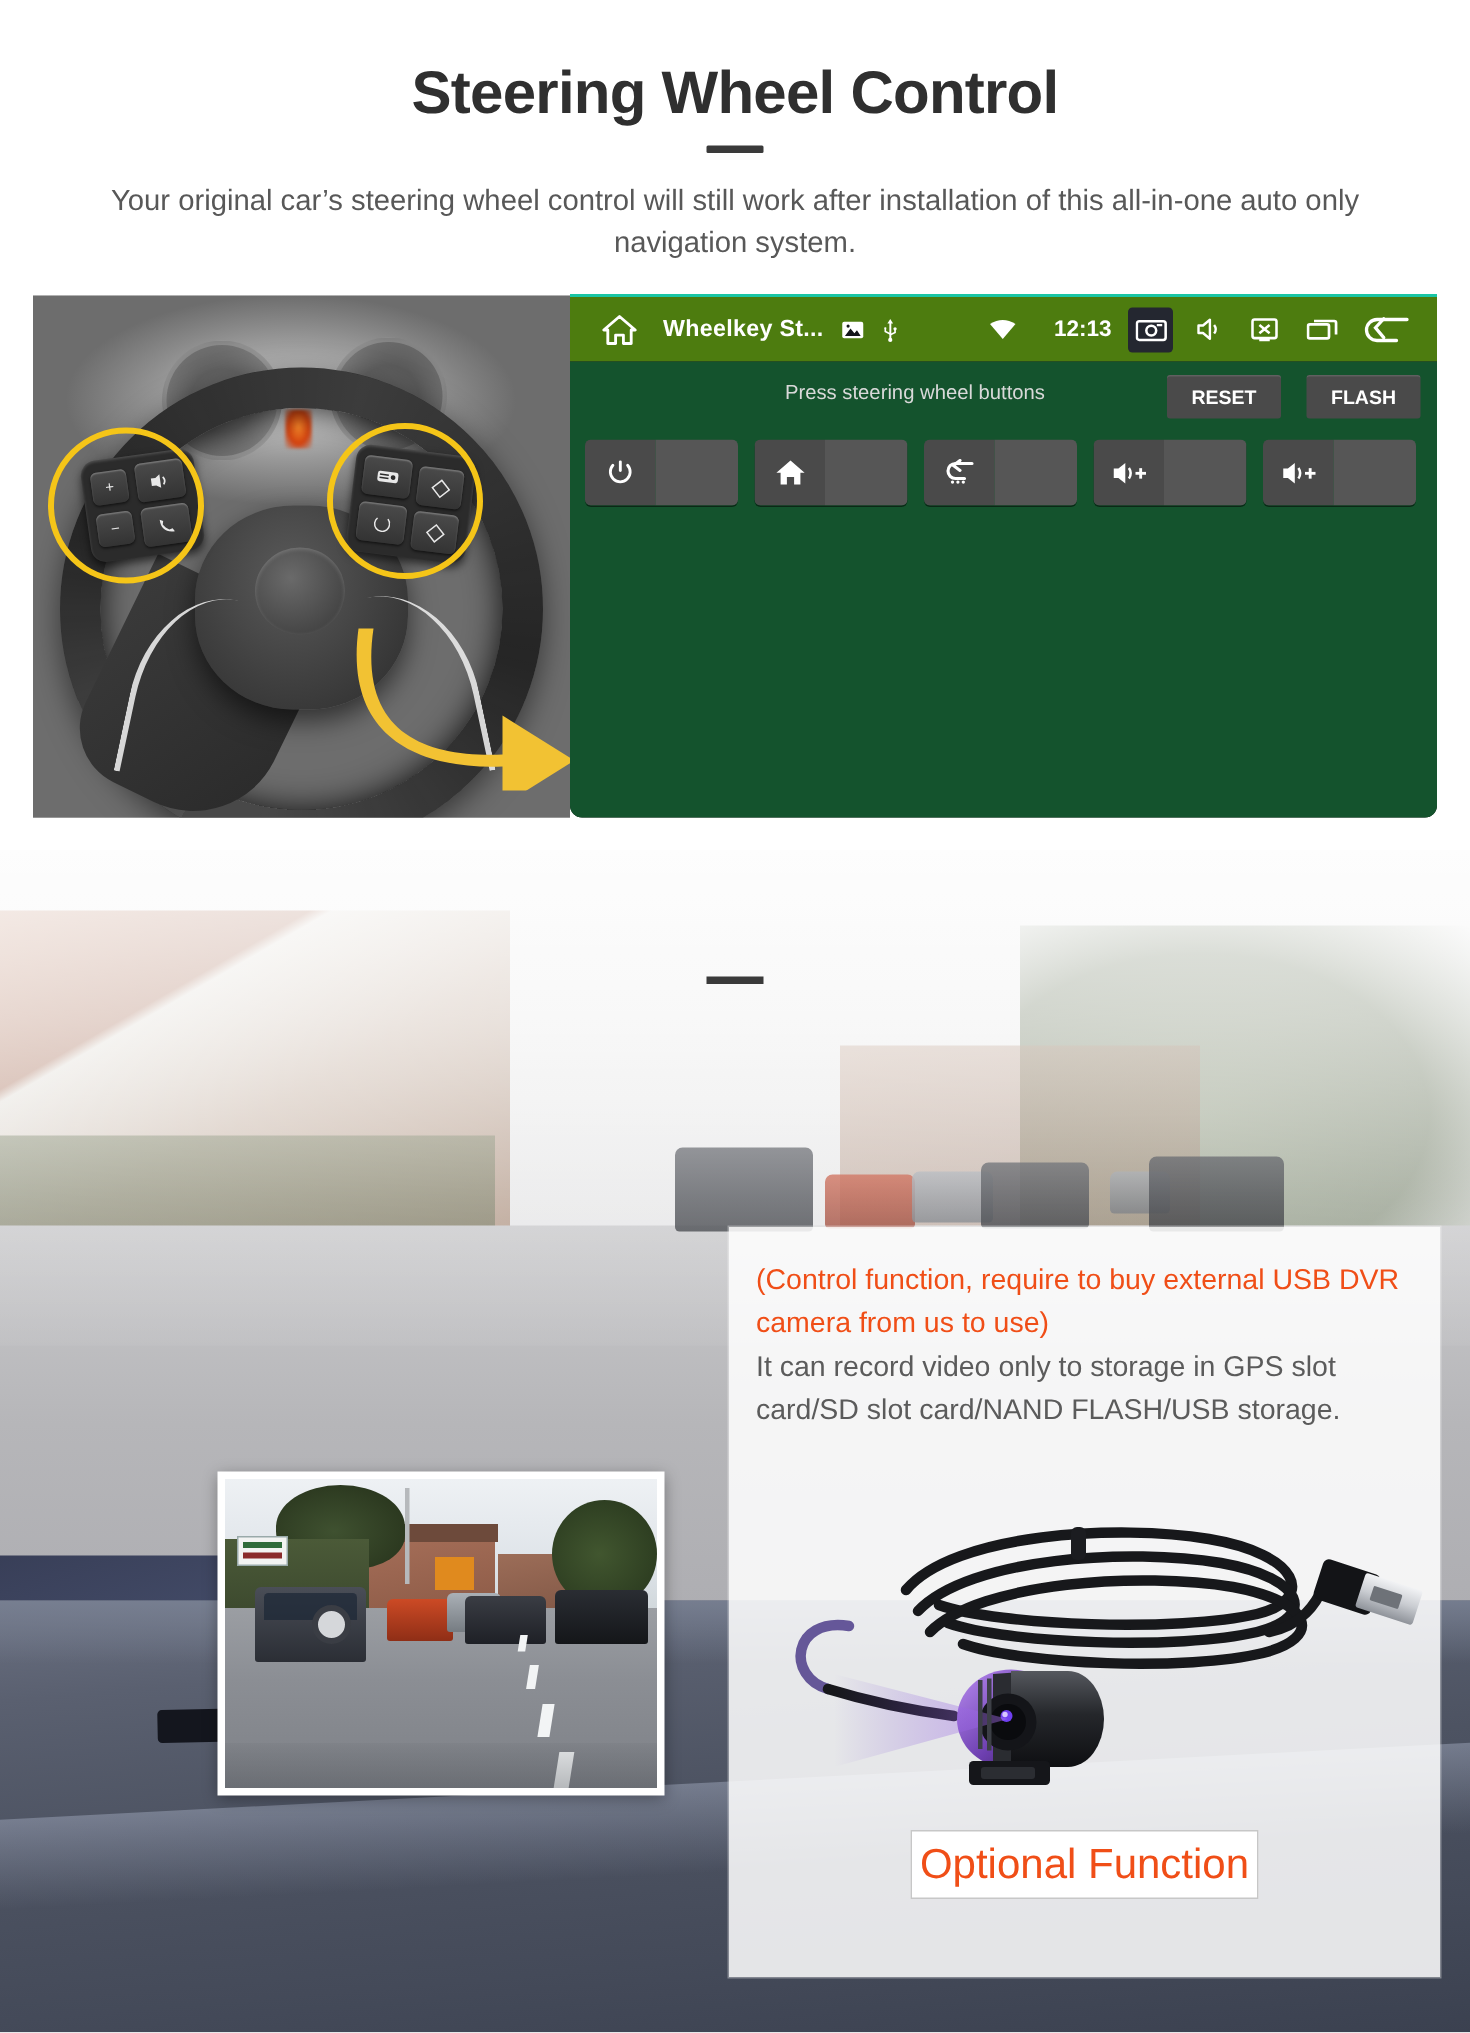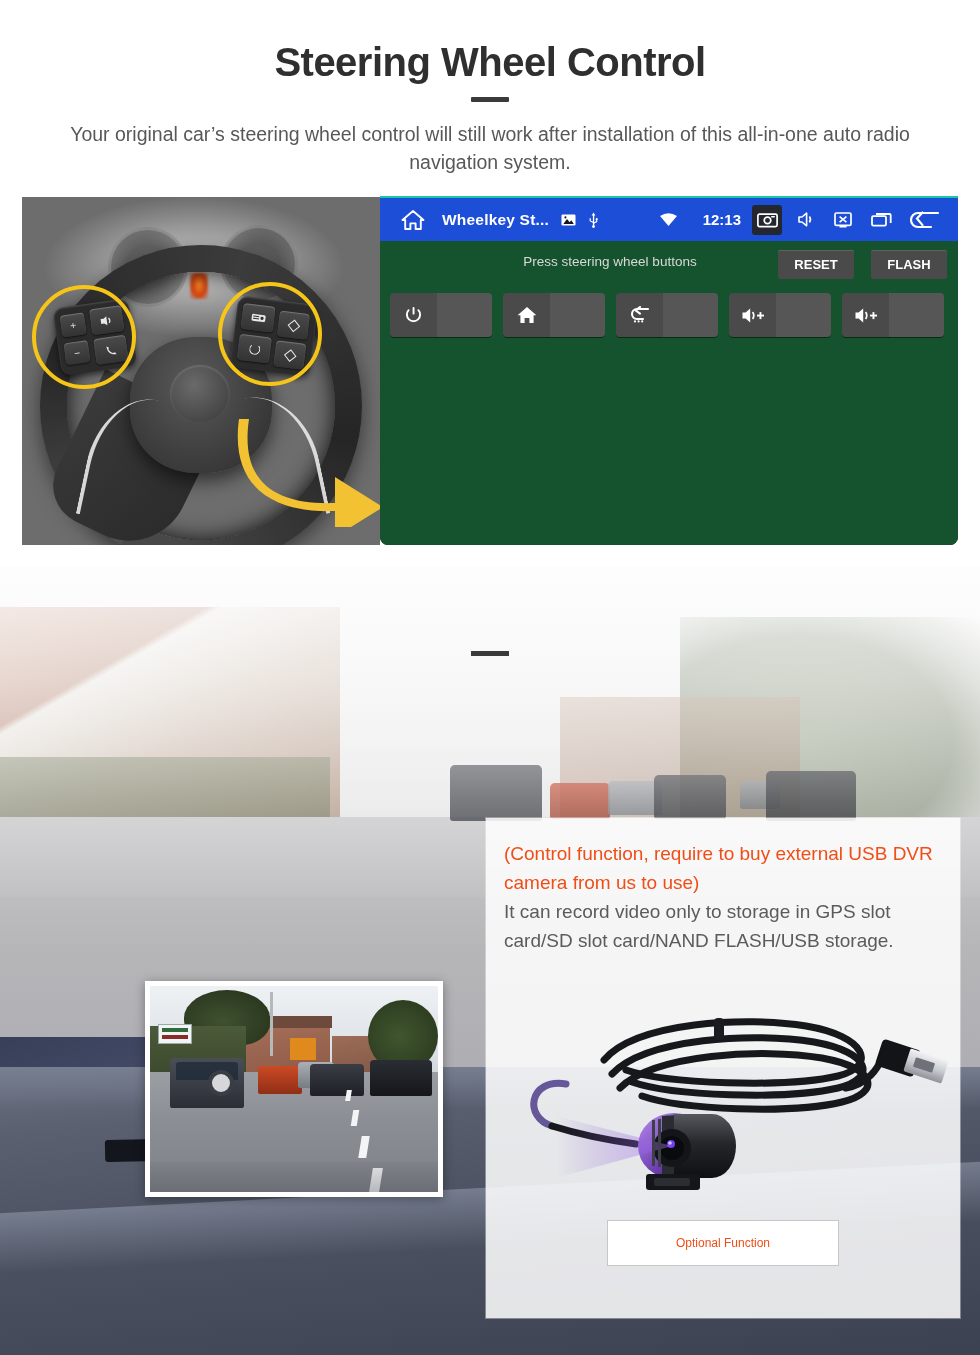--- a/index.html
+++ b/index.html
@@ -120,21 +120,21 @@
   .arrow-wrap svg { display:block; }
 
   
   .hu {
     position:absolute; left:380px; top:196px; width:578px; height:349px;
     background:#1d1d1d; border-radius:0 0 8px 8px;
     border-top:2px solid #19c6a5; overflow:hidden;
   }
   .hu-status {
     position:absolute; left:0; top:0; width:578px; height:43px;
-    background:#1d4ed8; display:flex; align-items:center;
+    background:#4d7c0f; display:flex; align-items:center;
   }
   .hu-home { margin-left:20px; width:26px; height:26px; display:flex; align-items:center; justify-content:center; }
   .hu-appname { margin-left:16px; font-size:15.5px; font-weight:bold; color:#ffffff; letter-spacing:.2px; }
   .hu-ic { margin-left:12px; display:flex; align-items:center; justify-content:center; color:#fff; }
   .hu-spacer { flex:1; }
   .hu-clock { font-size:15px; font-weight:bold; color:#fff; margin:0 11px 0 11px; }
   .hu-rbtn { width:30px; height:30px; display:flex; align-items:center; justify-content:center; margin-right:8px; }
   .hu-rbtn.hl { background:#242730; border-radius:3px; }
   .hu-back { width:40px; height:30px; display:flex; align-items:center; justify-content:center; margin-right:14px; }
 
@@ -248,33 +248,33 @@
   .panel-text .hlred { color:#f04e17; display:block; }
   .panel-text .body { color:#5b5b5b; display:block; }
 
   .cam { position:absolute; left:0; top:170px; width:474px; height:240px; }
   .cam svg { display:block; }
 
   .optbtn {
     position:absolute; left:121px; top:402px; width:232px; height:46px;
     background:#fff; border:1px solid #c7c7c7;
     display:flex; align-items:center; justify-content:center;
-    color:#f04e17; font-size:12px;
+    color:#f04e17; font-size:28px;
   }
 </style>
 </head>
 <body>
 
 <div class="page">
 
   <div class="sec1">
 
     <div class="s1-title">Steering Wheel Control</div>
     <div class="s1-rule"></div>
-    <div class="s1-sub">Your original car’s steering wheel control will still work after installation of this all-in-one auto radio navigation system.</div>
+    <div class="s1-sub">Your original car’s steering wheel control will still work after installation of this all-in-one auto only navigation system.</div>
 
     <div class="wheelbox">
       <div class="wb-dash"></div>
       <div class="wb-gauge wb-g1"></div>
       <div class="wb-gauge wb-g2"></div>
       <div class="wb-warn"></div>
       <div class="wb-rim"></div>
       <div class="wb-spokeL"></div>
       <div class="wb-hub"></div>
       <div class="wb-airbag"></div>

